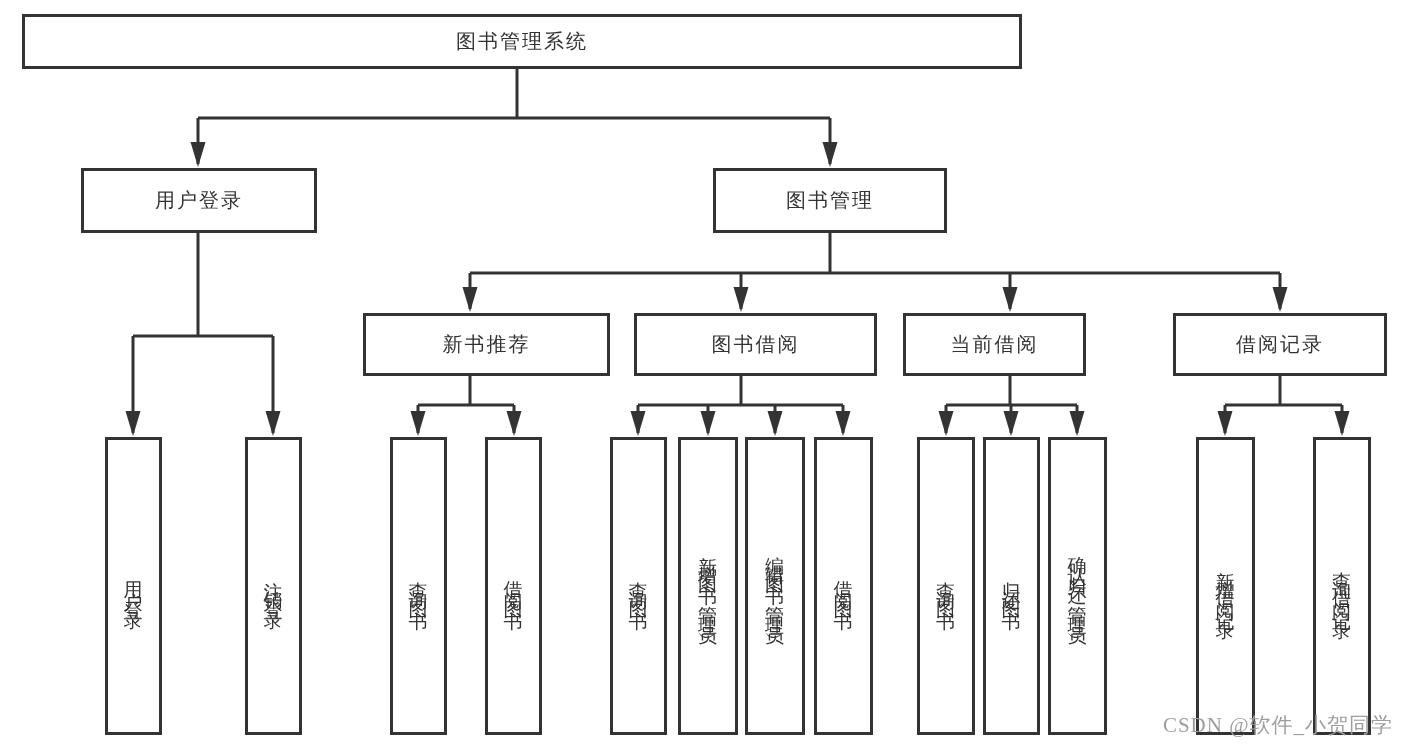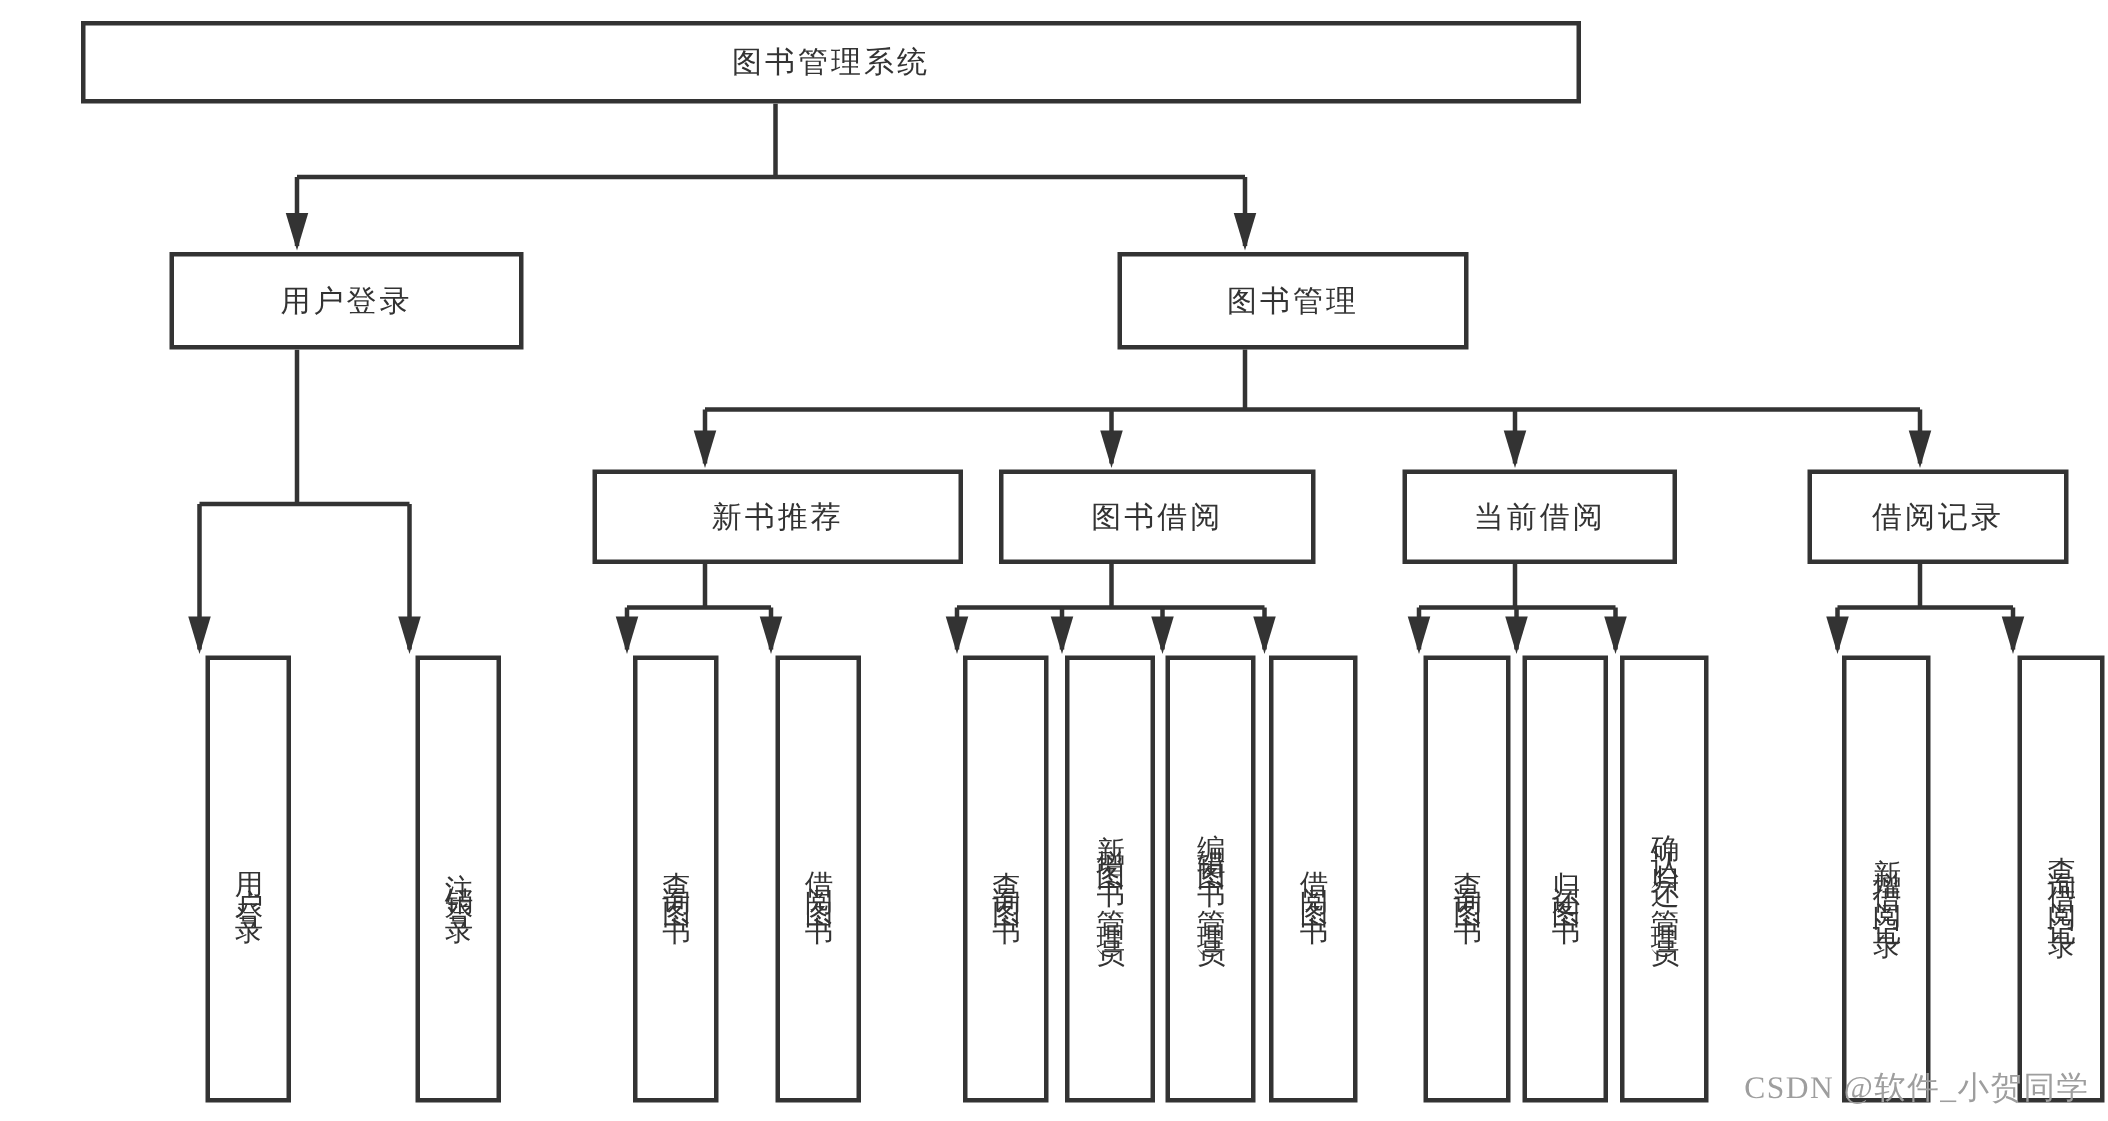--- a/index.html
+++ b/index.html
@@ -23,21 +23,20 @@
   }
   .box {
     position: absolute;
     box-sizing: border-box;
     border: 3px solid #333333;
     background: #ffffff;
     display: flex;
     align-items: center;
     justify-content: center;
     z-index: 2;
-    margin-left: 32px;
   }
   .hlabel {
     font-size: 20px;
     letter-spacing: 2px;
     color: #333333;
     white-space: nowrap;
   }
   .vlabel {
     writing-mode: vertical-rl;
     text-orientation: mixed;
@@ -111,27 +110,27 @@
   <div class="box" style="left:81px; top:168px; width:236px; height:65px;">
     <span class="hlabel">用户登录</span>
   </div>
   <div class="box" style="left:713px; top:168px; width:234px; height:65px;">
     <span class="hlabel">图书管理</span>
   </div>
 
   <div class="box" style="left:363px; top:313px; width:247px; height:63px;">
     <span class="hlabel">新书推荐</span>
   </div>
-  <div class="box" style="left:634px; top:313px; width:211px; height:63px;">
+  <div class="box" style="left:634px; top:313px; width:243px; height:63px;">
     <span class="hlabel">图书借阅</span>
   </div>
   <div class="box" style="left:903px; top:313px; width:183px; height:63px;">
     <span class="hlabel">当前借阅</span>
   </div>
-  <div class="box" style="left:1173px; top:313px; width:174px; height:63px;">
+  <div class="box" style="left:1173px; top:313px; width:214px; height:63px;">
     <span class="hlabel">借阅记录</span>
   </div>
 
   <div class="box" style="left:105px; top:437px; width:57px; height:298px;">
     <span class="vlabel">用户登录</span>
   </div>
   <div class="box" style="left:245px; top:437px; width:57px; height:298px;">
     <span class="vlabel">注销登录</span>
   </div>
   <div class="box" style="left:390px; top:437px; width:57px; height:298px;">

